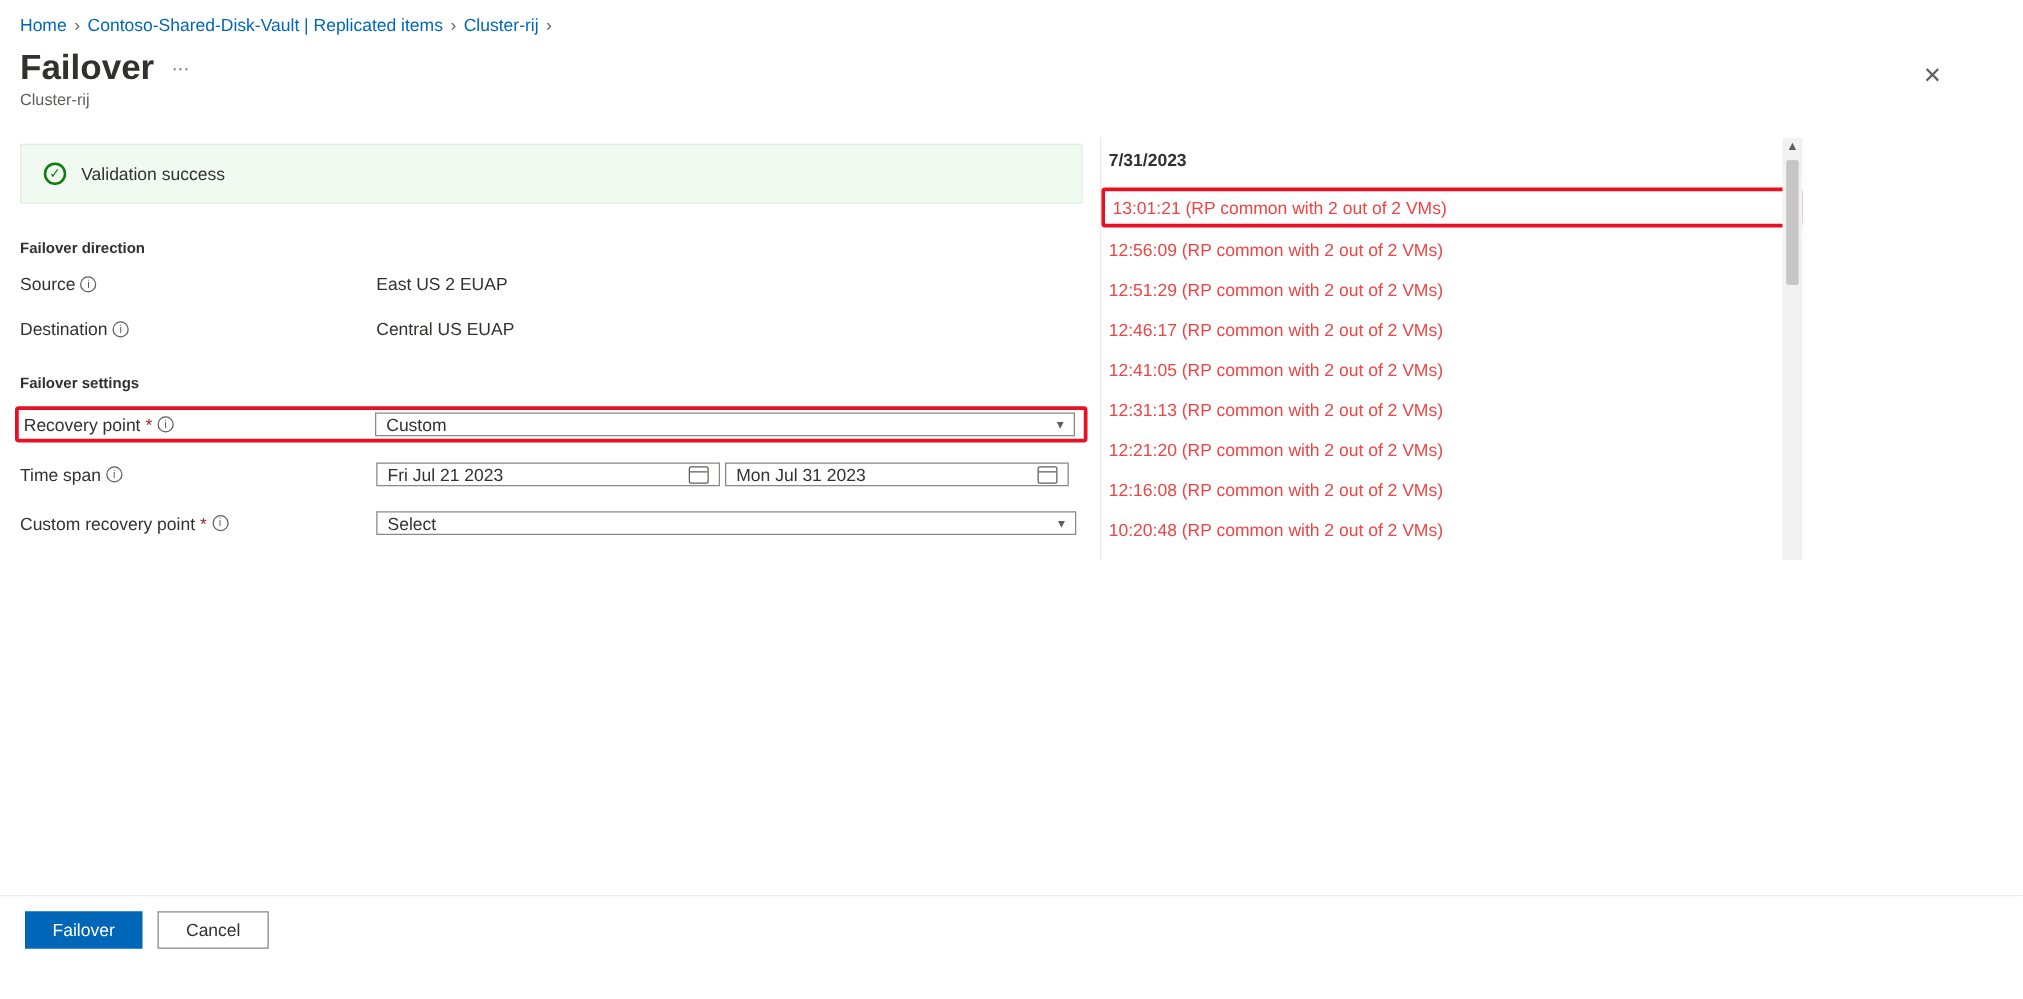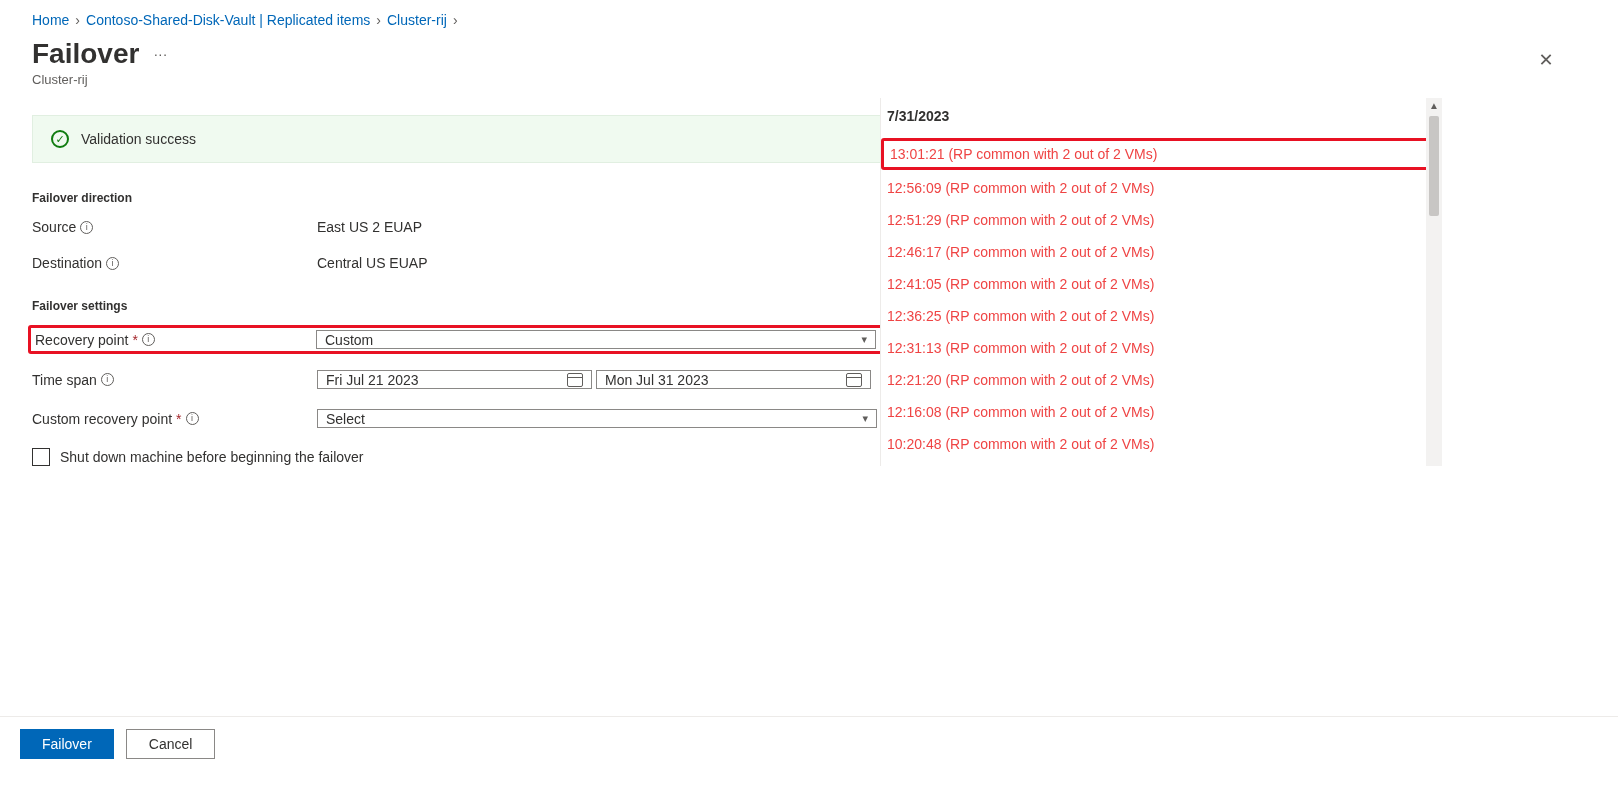--- a/index.html
+++ b/index.html
@@ -4,21 +4,21 @@
 <style>
   * { box-sizing: border-box; }
   html, body {
     margin: 0; padding: 0;
     font-family: "Segoe UI", Arial, sans-serif;
     font-size: 14px;
     color: #323130;
     background: #ffffff;
     width: 1618px;
   }
-  .page { padding: 12px 0 0 32px; position: relative; }
+  .page { padding: 12px 0 0 16px; position: relative; }
   .breadcrumb { font-size: 14px; color: #605e5c; display: flex; align-items: center; gap: 6px; }
   .breadcrumb a { color: #0067b8; text-decoration: none; cursor: pointer; }
   .breadcrumb .sep { color: #605e5c; }
   .title-row { display: flex; align-items: center; gap: 14px; margin-top: 10px; }
   h1 { font-size: 28px; font-weight: 600; margin: 0; }
   .more-dots { color: #605e5c; cursor: pointer; }
   .subtitle { color: #605e5c; font-size: 13px; margin-top: 2px; }
   .close-btn {
     position: absolute; top: 48px; right: 60px;
     font-size: 18px; color: #605e5c; cursor: pointer;
@@ -90,21 +90,21 @@
   .btn-primary {
     background:#0067b8; color:#fff; border:none; padding: 6px 22px; font-size:14px; cursor:pointer;
   }
   .btn-secondary {
     background:#fff; color:#323130; border:1px solid #8a8886; padding: 6px 22px; font-size:14px; cursor:pointer;
   }
 
   
   .rp-panel {
     position: absolute;
-    top: 98px; left: 880px;
+    top: 110px; left: 880px;
     width: 570px;
     height: 640px;
     background: #fff;
     border-left: 1px solid #edebe9;
     padding-right: 8px;
   }
   .rp-scroll {
     height: 100%;
     overflow-y: hidden;
     position: relative;
@@ -207,37 +207,32 @@
         <span>Custom recovery point</span>
         <span class="req">*</span>
         <span class="info-icon">i</span>
       </div>
       <div class="select-box">
         <span>Select</span>
         <span class="chevron-down">▾</span>
       </div>
     </div>
 
-    <div class="checkbox-row">
-      <div class="chk"></div>
-      <span>Shut down machine before beginning the failover</span>
-    </div>
 
   </div>
 
   <div class="rp-panel">
     <div class="rp-scroll">
       <div class="rp-date">7/31/2023</div>
       <div id="rp-list">
           <div class="rp-item rp-item-highlight">13:01:21 (RP common with 2 out of 2 VMs)</div>
           <div class="rp-item">12:56:09 (RP common with 2 out of 2 VMs)</div>
           <div class="rp-item">12:51:29 (RP common with 2 out of 2 VMs)</div>
           <div class="rp-item">12:46:17 (RP common with 2 out of 2 VMs)</div>
           <div class="rp-item">12:41:05 (RP common with 2 out of 2 VMs)</div>
-          <div class="rp-item">12:36:25 (RP common with 2 out of 2 VMs)</div>
           <div class="rp-item">12:31:13 (RP common with 2 out of 2 VMs)</div>
           <div class="rp-item">12:21:20 (RP common with 2 out of 2 VMs)</div>
           <div class="rp-item">12:16:08 (RP common with 2 out of 2 VMs)</div>
           <div class="rp-item">10:20:48 (RP common with 2 out of 2 VMs)</div>
           <div class="rp-item">08:24:56 (RP common with 2 out of 2 VMs)</div>
           <div class="rp-item">06:29:35 (RP common with 2 out of 2 VMs)</div>
           <div class="rp-item">04:34:14 (RP common with 2 out of 2 VMs)</div>
           <div class="rp-item">02:38:16 (RP common with 2 out of 2 VMs)</div>
           <div class="rp-item">00:42:55 (RP common with 2 out of 2 VMs)</div>
         </div>

